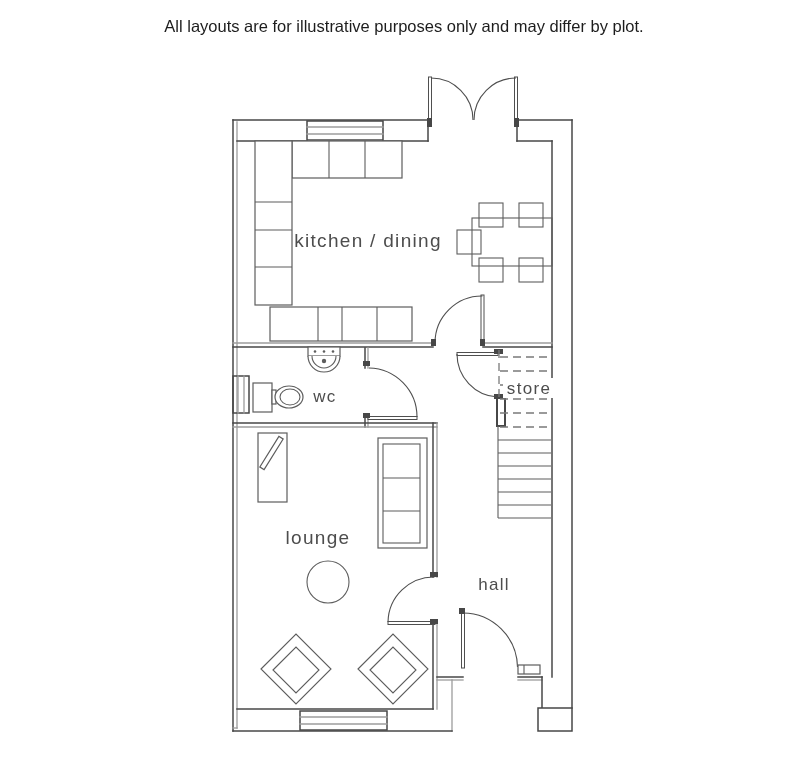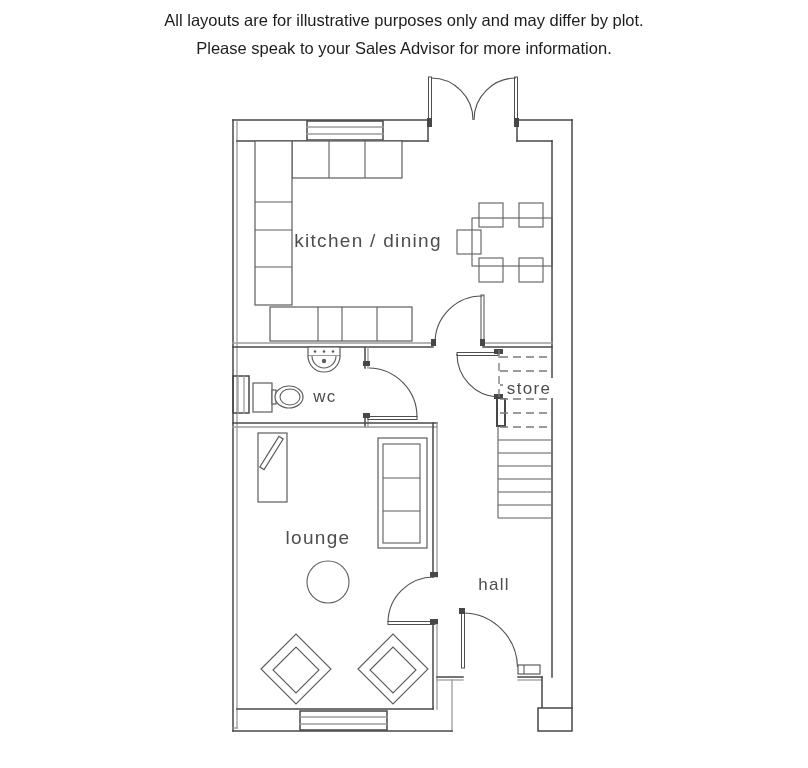--- a/index.html
+++ b/index.html
@@ -1,19 +1,19 @@
 <!DOCTYPE html>
 <html style="--wall: #474747; --wall_light: #9c9c9c; --furniture: #5d5d5d; --label: #4d4d4d; --dash: #7a7a7a; --text: #1d1d1d;"><head>
 <meta charset="utf-8">
 <style>
   html,body{margin:0;padding:0;background:#fff;}
   .stage{position:relative;width:808px;height:768px;background:#fff;overflow:hidden;
          font-family:"Liberation Sans",sans-serif;}
   .disclaimer{position:absolute;top:5px;left:0;width:808px;text-align:center;}
-  .disclaimer p{margin:2px;font-size:16.5px;line-height:26px;color:var(--text,#1d1d1d);}
+  .disclaimer p{margin:8px;font-size:16.5px;line-height:26px;color:var(--text,#1d1d1d);}
   svg{position:absolute;top:0;left:0;}
   .w  {stroke:var(--wall,#474747);stroke-width:1.5;fill:none;stroke-linecap:square;}
   .wg {stroke:var(--wall_light,#9c9c9c);stroke-width:1.3;fill:none;stroke-linecap:square;}
   .wr {stroke:var(--wall,#474747);stroke-width:1.5;fill:#fff;}
   .jamb{fill:var(--wall,#3f3f3f);stroke:none;}
   .door{stroke:#4f4f4f;stroke-width:1.1;fill:none;}
   .leaf{stroke:#4f4f4f;stroke-width:1;fill:#fff;}
   .f  {stroke:var(--furniture,#5d5d5d);stroke-width:1.2;fill:#fff;}
   .fl {stroke:var(--furniture,#5d5d5d);stroke-width:1.1;fill:none;}
   .fd {fill:var(--furniture,#5d5d5d);stroke:none;}
@@ -23,21 +23,20 @@
             font-family:"Liberation Sans",sans-serif;}
   .fs19{font-size:19px;} .fs17{font-size:17px;}
 </style>
 </head>
 <body>
 
 <div class="stage">
 
   <div class="disclaimer">
     <p>All layouts are for illustrative purposes only and may differ by plot.</p>
-    <p>Please speak to your Sales Advisor for more information.</p>
   </div>
 
   <svg width="808" height="768" viewBox="0 0 808 768">
 
     <g>
 
       <path class="w" d="M233 120 H428"></path>
       <path class="w" d="M517 120 H572"></path>
       <path class="w" d="M233 120 V731"></path>
       <path class="wg" d="M237 122 V728"></path>

